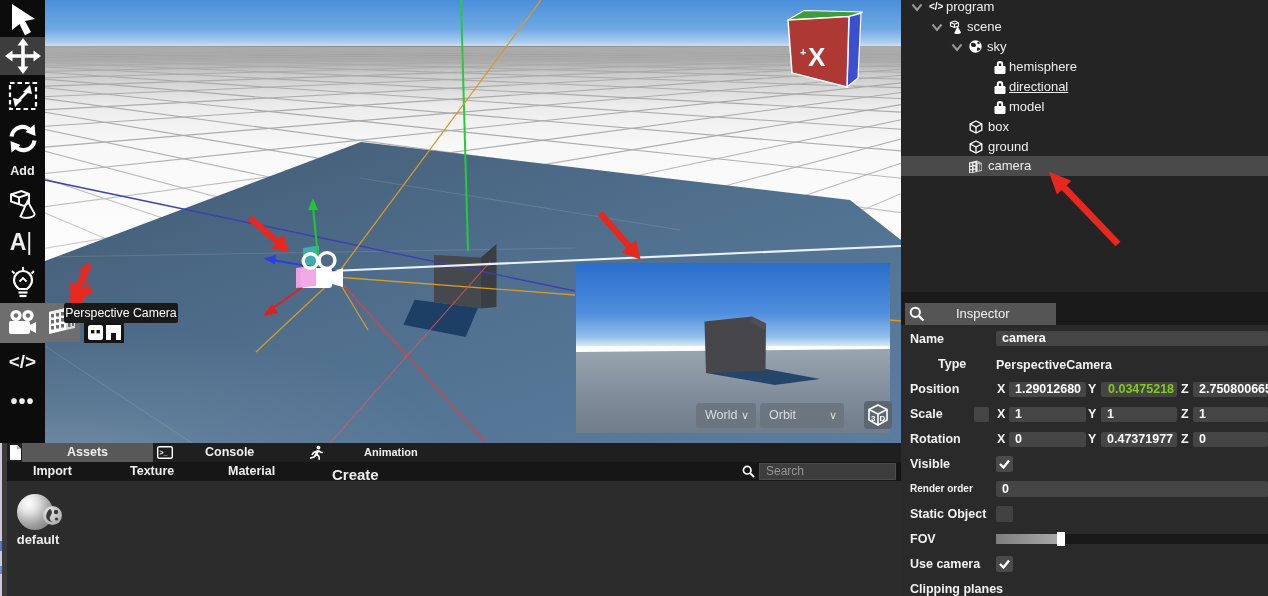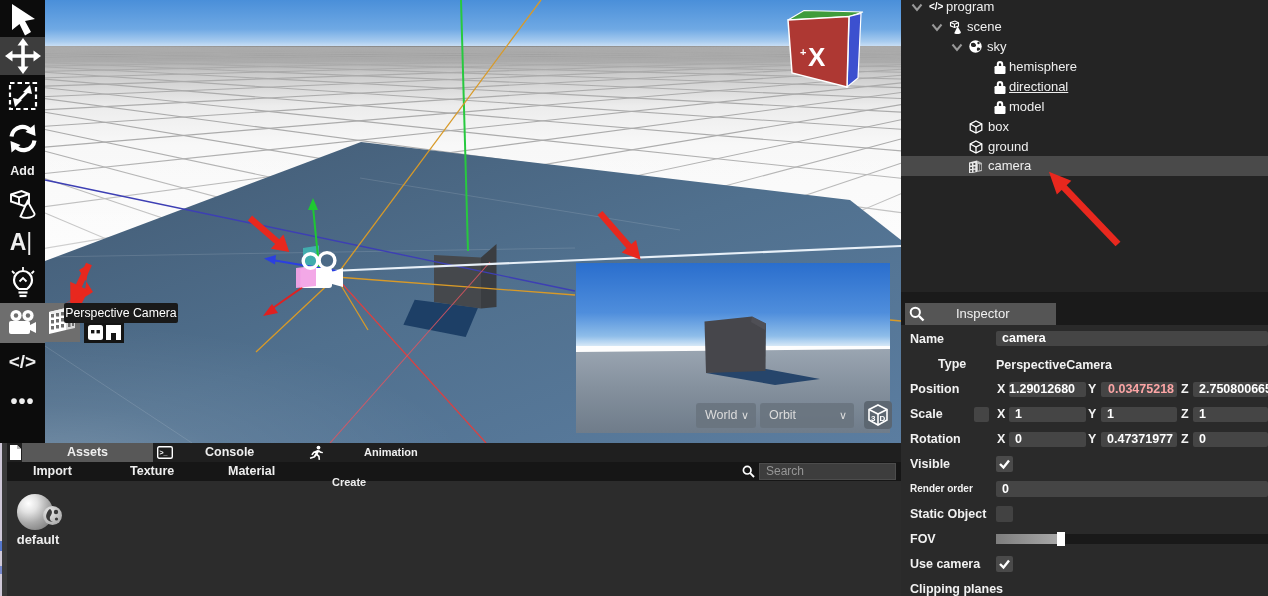--- a/index.html
+++ b/index.html
@@ -190,21 +190,21 @@
           <polygon points="44,-9.5 44,9.5 62,0" fill="#e8281e"></polygon>
         </g>
         <g transform="translate(89,264) rotate(115)">
           <rect x="0" y="-3.2" width="26" height="6.4" fill="#e8281e"></rect>
           <polygon points="24,-9.5 24,9.5 44,0" fill="#e8281e"></polygon>
         </g>
       </g>
     </svg>
     
     <div class="abs" style="left:696px;top:403px;width:60px;height:25px;background:rgba(104,115,126,0.85);border-radius:3px;color:#dcdcdc;font-size:12.5px;line-height:25px;padding-left:9px;">World <span style="font-size:11px;">∨</span></div>
-    <div class="abs" style="left:760px;top:403px;width:94px;height:25px;background:rgba(104,115,126,0.85);border-radius:3px;color:#dcdcdc;font-size:12.5px;line-height:25px;padding-left:9px;">Orbit<span style="position:absolute;right:7px;font-size:11px;">∨</span></div>
+    <div class="abs" style="left:760px;top:403px;width:84px;height:25px;background:rgba(104,115,126,0.85);border-radius:3px;color:#dcdcdc;font-size:12.5px;line-height:25px;padding-left:9px;">Orbit<span style="position:absolute;right:7px;font-size:11px;">∨</span></div>
     <div class="abs" style="left:864px;top:401px;width:28px;height:28px;background:rgba(90,100,110,0.9);border-radius:4px;">
       <svg width="28" height="28" viewBox="0 0 28 28">
           <g stroke="#fff" stroke-width="1.6" fill="none">
             <polygon points="14,4 23,8.5 23,19 14,24 5,19 5,8.5"></polygon>
             <polyline points="5,8.5 14,13 23,8.5"></polyline>
             <line x1="14" y1="13" x2="14" y2="24"></line>
           </g>
           <text x="7" y="20" fill="#fff" font-size="8" font-weight="bold">3</text>
           <text x="15.5" y="20" fill="#fff" font-size="8" font-weight="bold">D</text>
         </svg>
@@ -326,21 +326,21 @@
     <div class="abs" style="left:308px;top:2px;">
       <svg width="16" height="16" viewBox="0 0 16 16" fill="#fff">
           <circle cx="10.5" cy="2.6" r="1.9"></circle>
           <path d="M9.5,5 L5.2,6.8 L3.2,9.6 L4.6,10.3 L6.3,8.1 L7.6,7.9 L5.6,11.3 L1.8,12.6 L2.3,14 L6.9,12.6 L8.6,10.4 L10.2,11.7 L10.6,15 L12.1,14.8 L11.7,10.9 L9.7,9.0 L10.8,6.9 L12.4,8.0 L14.8,8.3 L14.9,6.9 L13,6.6 L11.3,5.2 Z"></path>
         </svg>
     </div>
     <div class="abs txt" style="left:352px;top:0;width:60px;font-size:11px;line-height:19px;margin-left:12px;">Animation</div>
     <div class="abs txt" style="left:33px;top:19px;width:40px;font-size:12.5px;line-height:19px;">Import</div>
     <div class="abs txt" style="left:130px;top:19px;width:50px;font-size:12.5px;line-height:19px;">Texture</div>
     <div class="abs txt" style="left:228px;top:19px;width:52px;font-size:12.5px;line-height:19px;">Material</div>
-    <div class="abs txt" style="left:332px;top:30px;width:45px;font-size:11px;line-height:19px;">Create</div>
+    <div class="abs txt" style="left:332px;top:22px;width:45px;font-size:15px;line-height:19px;">Create</div>
 
     <svg class="abs" style="left:742px;top:22px;" width="13" height="13" viewBox="0 0 13 13">
         <circle cx="5.2" cy="5.2" r="3.8" fill="none" stroke="#fff" stroke-width="1.7"></circle>
         <line x1="8.2" y1="8.2" x2="12" y2="12" stroke="#fff" stroke-width="1.9"></line>
       </svg>
     <div class="abs" style="left:759px;top:20px;width:137px;height:17px;background:#3d3d3d;border:1px solid #4c4c4c;color:#969696;font-size:12px;line-height:15px;padding-left:6px;">Search</div>
 
     <div class="abs" style="left:17px;top:51px;width:36px;height:36px;border-radius:50%;background:radial-gradient(circle at 32% 26%, #ffffff 0%, #e3e3e3 25%, #a9a9a9 55%, #868686 80%, #757575 100%);"></div>
     <div class="abs" style="left:43px;top:63px;width:19px;height:19px;border-radius:50%;background:radial-gradient(circle at 35% 30%, #e8e8e8, #9a9a9a);">
       <svg width="19" height="19" viewBox="0 0 19 19">
@@ -454,23 +454,23 @@
           <circle cx="6.3" cy="6.3" r="4.6" fill="none" stroke="#fff" stroke-width="2"></circle>
           <line x1="10" y1="10" x2="14.5" y2="14.5" stroke="#fff" stroke-width="2.4"></line>
         </svg>
       <div class="abs txt" style="left:55px;top:7px;font-size:13px;line-height:22px;font-weight:normal;">Inspector</div>
       <div class="abs txt" style="left:9px;top:35px;font-size:12.5px;line-height:16px;">Name</div>
         <div class="abs" style="left:95px;top:35px;width:272px;height:15px;background:#454545;border-radius:2px;color:#fff;font-size:12.5px;font-weight:bold;line-height:15px;padding-left:6px;overflow:hidden;white-space:nowrap;"><b>camera</b></div>
         <div class="abs txt" style="left:9px;top:60px;font-size:12.5px;line-height:16px;margin-left:28px;">Type</div>
         <div class="abs txt" style="left:95px;top:61px;font-size:12.5px;line-height:16px;">PerspectiveCamera</div>
         <div class="abs txt" style="left:9px;top:85px;font-size:12.5px;line-height:16px;">Position</div>
         <div class="abs txt" style="left:96px;top:85px;font-size:12.5px;line-height:16px;">X</div>
-        <div class="abs" style="left:108px;top:86px;width:77px;height:15px;background:#454545;border-radius:2px;color:#fff;font-size:12.5px;font-weight:bold;line-height:15px;overflow:hidden;white-space:nowrap;">1.29012680</div>
+        <div class="abs" style="left:108px;top:86px;width:77px;height:15px;background:#454545;border-radius:2px;color:#fff;font-size:12.5px;font-weight:bold;line-height:15px;padding-left:6px;overflow:hidden;white-space:nowrap;">1.29012680</div>
         <div class="abs txt" style="left:187px;top:85px;font-size:12.5px;line-height:16px;">Y</div>
-        <div class="abs" style="left:200px;top:86px;width:76px;height:15px;background:#454545;border-radius:2px;color:#fca5a5;font-size:12.5px;font-weight:bold;line-height:15px;padding-left:7px;overflow:hidden;white-space:nowrap;">0.03475218</div>
+        <div class="abs" style="left:200px;top:86px;width:76px;height:15px;background:#454545;border-radius:2px;color:#84cc16;font-size:12.5px;font-weight:bold;line-height:15px;padding-left:7px;overflow:hidden;white-space:nowrap;">0.03475218</div>
         <div class="abs txt" style="left:280px;top:85px;font-size:12.5px;line-height:16px;">Z</div>
         <div class="abs" style="left:292px;top:86px;width:75px;height:15px;background:#454545;border-radius:2px;color:#fff;font-size:12.5px;font-weight:bold;line-height:15px;padding-left:6px;overflow:hidden;white-space:nowrap;">2.750800665</div>
         <div class="abs txt" style="left:9px;top:110px;font-size:12.5px;line-height:16px;">Scale</div>
         <div class="abs" style="left:73px;top:111px;width:15px;height:15px;background:#454545;border-radius:2px;"></div>
         <div class="abs txt" style="left:96px;top:110px;font-size:12.5px;line-height:16px;">X</div>
         <div class="abs" style="left:108px;top:111px;width:77px;height:15px;background:#454545;border-radius:2px;color:#fff;font-size:12.5px;font-weight:bold;line-height:15px;padding-left:6px;overflow:hidden;white-space:nowrap;">1</div>
         <div class="abs txt" style="left:187px;top:110px;font-size:12.5px;line-height:16px;">Y</div>
         <div class="abs" style="left:200px;top:111px;width:76px;height:15px;background:#454545;border-radius:2px;color:#fff;font-size:12.5px;font-weight:bold;line-height:15px;padding-left:6px;overflow:hidden;white-space:nowrap;">1</div>
         <div class="abs txt" style="left:280px;top:110px;font-size:12.5px;line-height:16px;">Z</div>
         <div class="abs" style="left:292px;top:111px;width:75px;height:15px;background:#454545;border-radius:2px;color:#fff;font-size:12.5px;font-weight:bold;line-height:15px;padding-left:6px;overflow:hidden;white-space:nowrap;">1</div>

